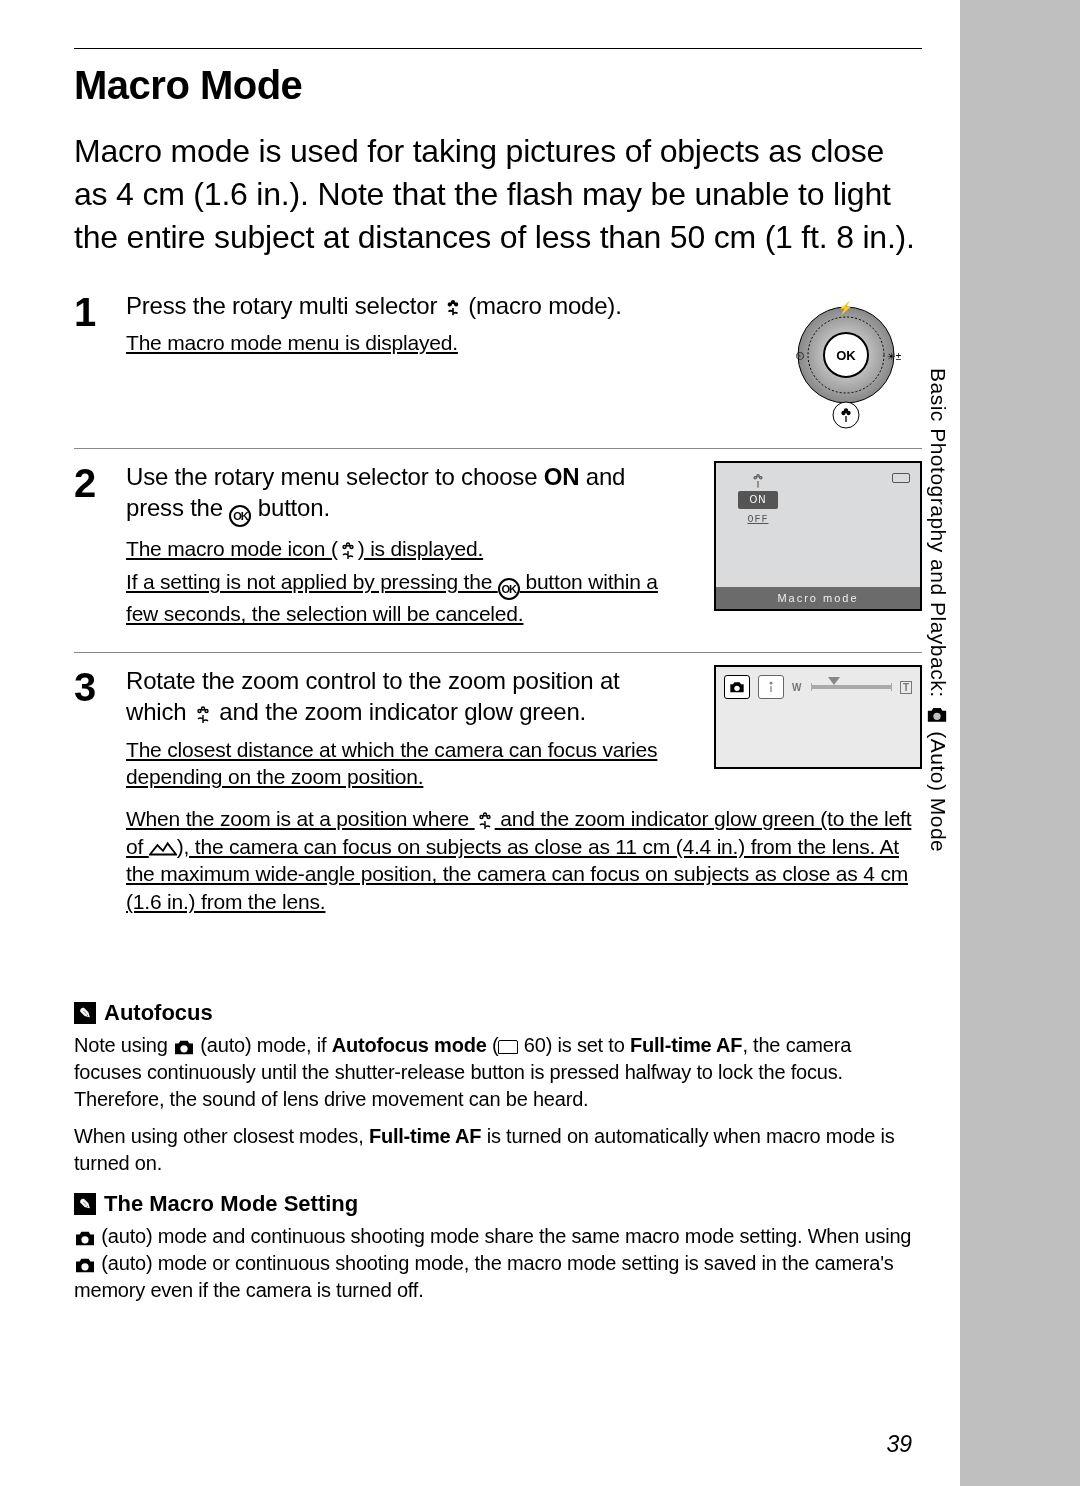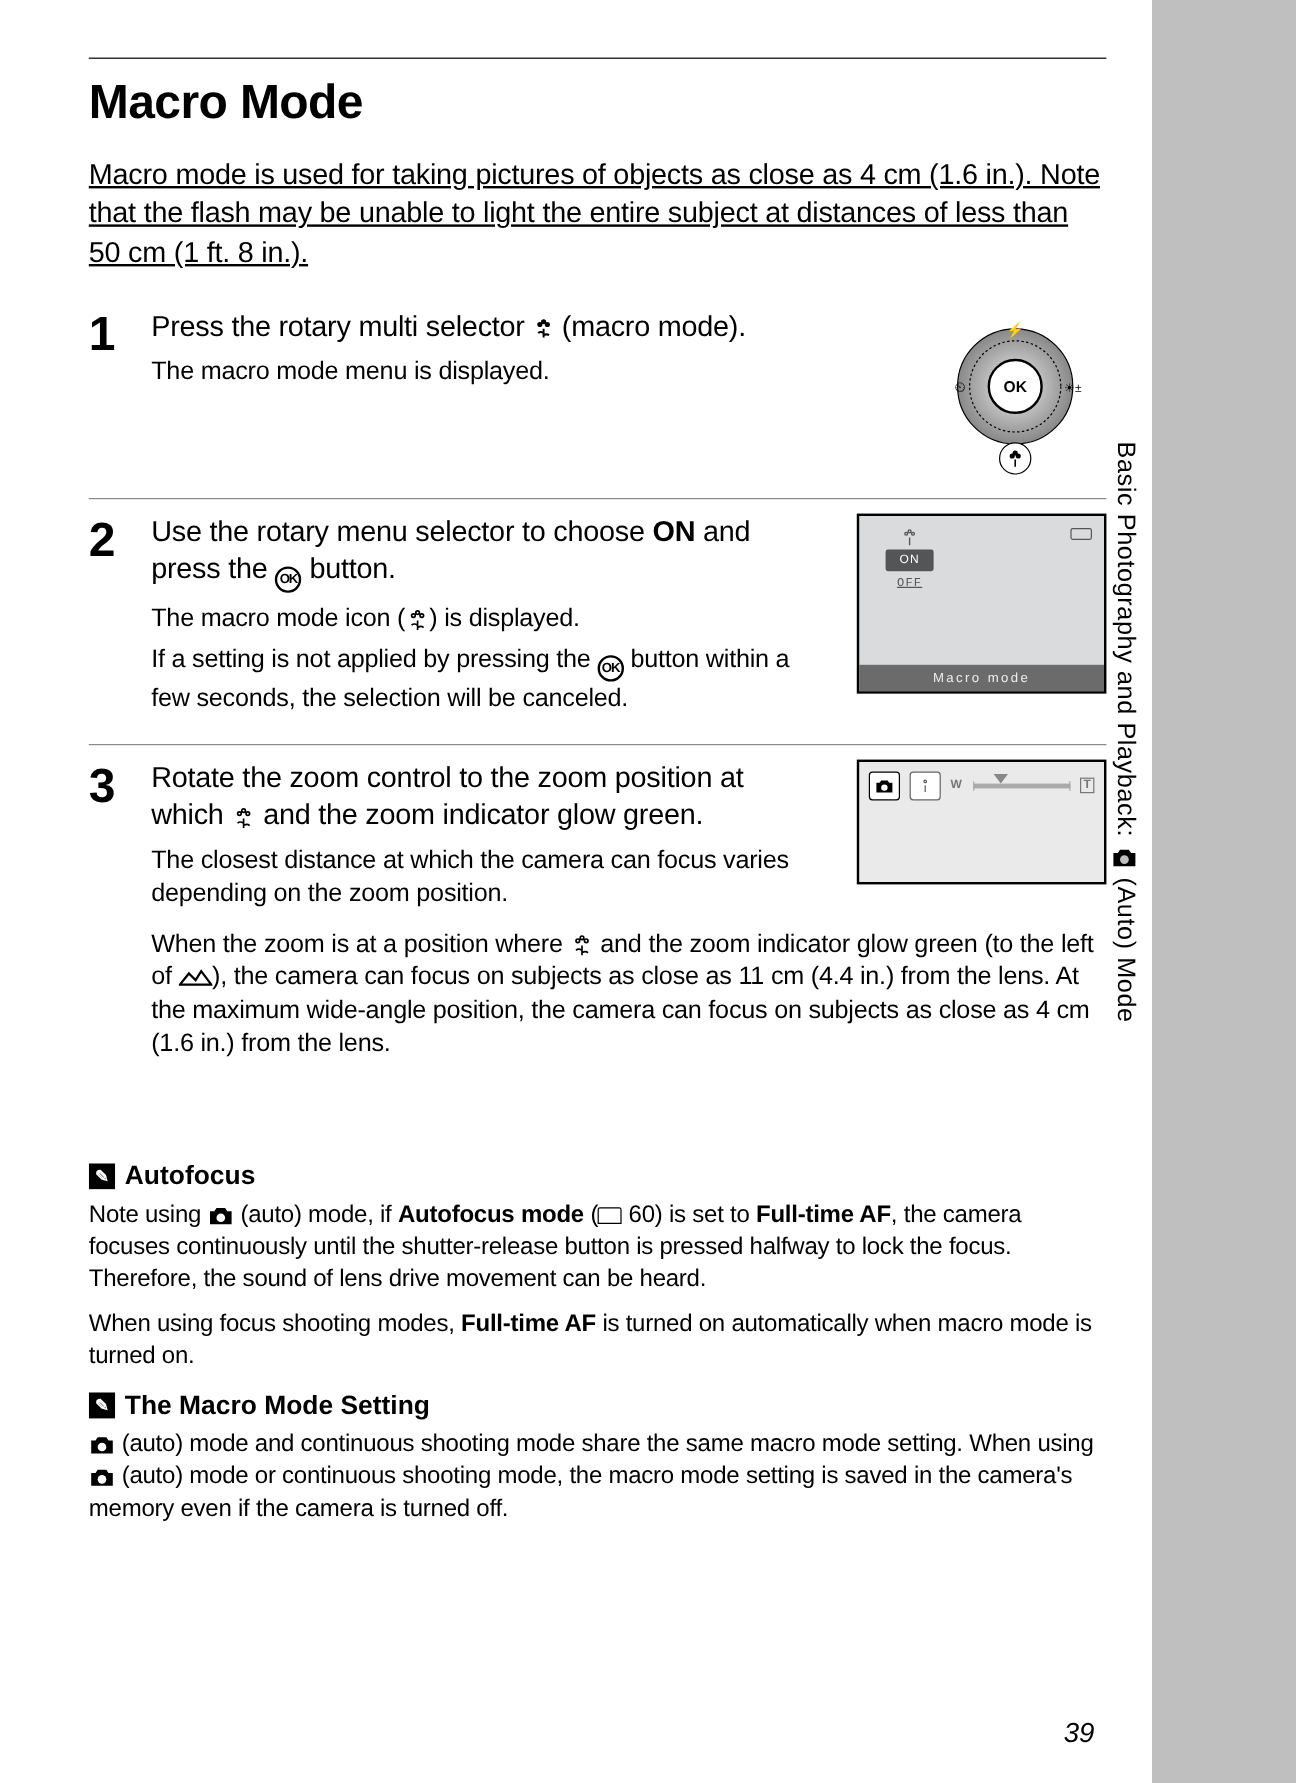--- a/index.html
+++ b/index.html
@@ -40,24 +40,23 @@
     top: 48px;
   }
   hr.rule { border: none; border-top: 1.5px solid #000; }
   h1.title {
     font-size: 40px;
     font-weight: 700;
     letter-spacing: -0.5px;
     margin: 14px 0 22px 0;
   }
   .intro {
-    font-size: 24px;
+    font-size: 32px;
     line-height: 1.35;
     letter-spacing: -0.2px;
-    text-decoration: underline;
   }
   .steps { margin-top: 30px; }
   .step {
     display: flex;
     align-items: flex-start;
     border-top: 1px solid #888;
     padding: 12px 0 18px 0;
     gap: 14px;
   }
   .step:first-child { border-top: none; padding-top: 0; }
@@ -82,20 +81,21 @@
     font-size: 24px;
     line-height: 1.3;
     letter-spacing: -0.2px;
     margin-bottom: 8px;
   }
   .stepdesc, .stepdesc2 {
     font-size: 21px;
     line-height: 1.32;
     margin-bottom: 6px;
     letter-spacing: -0.2px;
+    text-decoration: underline;
   }
   .stepdesc2 { margin-top: 8px; }
   .bold { font-weight: 700; }
   .ok-circ {
     display: inline-block;
     width: 22px; height: 22px;
     border: 2px solid #000;
     border-radius: 50%;
     font-size: 11px;
     font-weight: 700;
@@ -349,21 +349,21 @@
         <div class="pencil">✎</div>
         <span>Autofocus</span>
       </div>
       <p class="note-body">
         <span>Note using </span><svg class="cam-svg" viewBox="0 0 24 20">
             <path d="M2 6 h4 l2 -3 h8 l2 3 h4 v12 h-20 z" fill="#000"></path>
             <circle cx="12" cy="12" r="4" fill="#fff"></circle>
           </svg><span> (auto) mode, if </span><span class="bold">Autofocus mode</span><span> (</span><span class="book-icon"></span><span> 60) is set to </span><span class="bold">Full-time AF</span><span>, the camera focuses continuously until the shutter-release button is pressed halfway to lock the focus. Therefore, the sound of lens drive movement can be heard.</span>
       </p>
       <p class="note-body">
-        <span>When using focus shooting modes, </span><span class="bold">Full-time AF</span><span> is turned on automatically when macro mode is turned on.</span>
+        <span>When using other closest modes, </span><span class="bold">Full-time AF</span><span> is turned on automatically when macro mode is turned on.</span>
       </p>
 
       <div class="note-head">
         <div class="pencil">✎</div>
         <span>The Macro Mode Setting</span>
       </div>
       <p class="note-body">
         <svg class="cam-svg" viewBox="0 0 24 20">
             <path d="M2 6 h4 l2 -3 h8 l2 3 h4 v12 h-20 z" fill="#000"></path>
             <circle cx="12" cy="12" r="4" fill="#fff"></circle>

